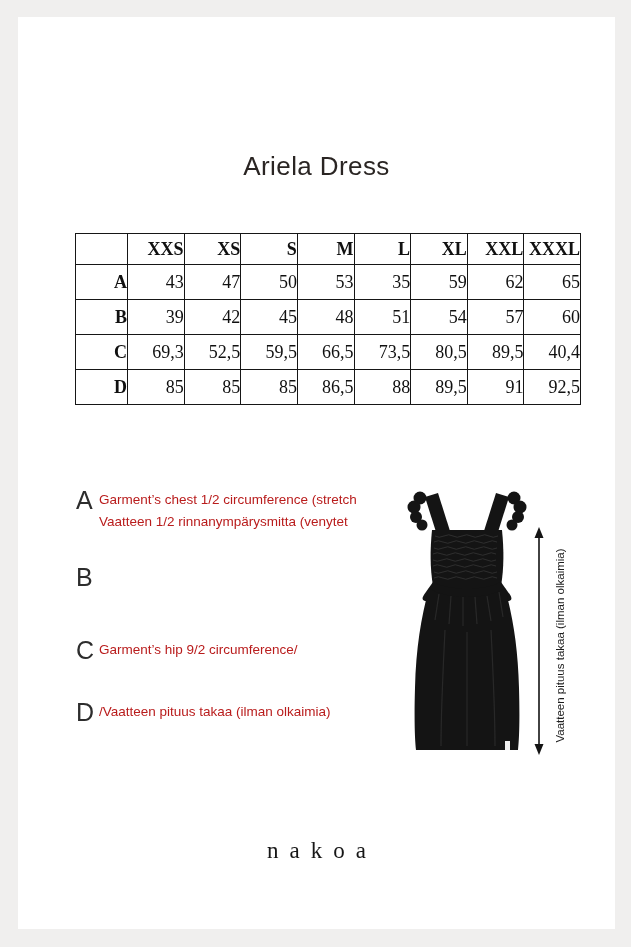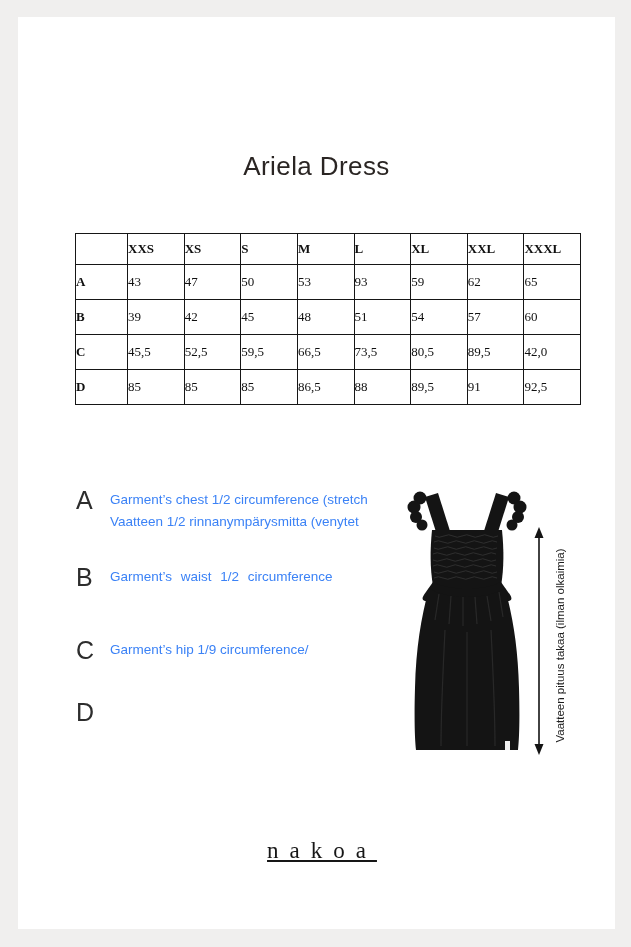--- a/index.html
+++ b/index.html
@@ -17,50 +17,50 @@
     position:absolute; top:134px; left:0; width:100%;
     text-align:center; font-size:26px; letter-spacing:0.4px;
     color:#2a2523; font-weight:400;
   }
   table.size-table {
     position:absolute; left:57px; top:216px; width:506px;
     border-collapse:collapse; table-layout:fixed;
     font-family:"Liberation Serif", serif; color:#101010;
   }
   .size-table th, .size-table td {
-    border:1.5px solid #161616; text-align:left; vertical-align:middle;
-    font-size:13px; padding:0; overflow:hidden;
+    border:1.5px solid #161616; text-align:right; vertical-align:middle;
+    font-size:18px; padding:0; overflow:hidden;
   }
   .size-table thead tr { height:31px; }
   .size-table tbody tr { height:35px; }
   .size-table th { font-weight:bold; }
   .size-table col.c0 { width:52px; }
 
   .legend-item { position:absolute; left:58px; width:330px; }
   .legend-letter {
     position:absolute; left:0; top:-2px; font-size:25px; font-weight:300;
     color:#2d2d2d; line-height:26px;
   }
   .legend-text {
-    margin-left:34px; width:296px; overflow:hidden;
-    font-size:13.5px; line-height:21.5px; color:#3b82f6; white-space:nowrap;
+    margin-left:23px; width:296px; overflow:hidden;
+    font-size:13.5px; line-height:21.5px; color:#b91c1c; white-space:nowrap;
   }
   .legend-item.justify .line1 { word-spacing:5px; }
   .li-a { top:472px; } .li-b { top:549px; } .li-c { top:622px; } .li-d { top:684px; }
 
   .dress-figure { position:absolute; left:377px; top:461px; width:160px; height:300px; }
   .measure-label {
     position:absolute; left:443px; top:621px; width:200px; height:15px;
     transform:rotate(-90deg);
     font-size:11.5px; color:#1c1c1c; text-align:center; white-space:nowrap;
   }
   .brand {
     position:absolute; top:821px; left:0; width:100%;
     text-align:center; font-family:"Liberation Serif", serif;
-    font-size:23px; letter-spacing:11px; text-indent:11px; color:#161616;text-decoration:underline;
+    font-size:23px; letter-spacing:11px; text-indent:11px; color:#161616;
   }
 </style>
 </head>
 <body>
 
 <div class="page">
   <div class="card">
 
     <div class="title">Ariela Dress</div>
 
@@ -89,46 +89,46 @@
           <th>XXXL</th>
         </tr>
       </thead>
       <tbody>
         <tr>
           <th>A</th>
           <td>43</td>
           <td>47</td>
           <td>50</td>
           <td>53</td>
-          <td>93</td>
+          <td>35</td>
           <td>59</td>
           <td>62</td>
           <td>65</td>
         </tr>
         <tr>
           <th>B</th>
           <td>39</td>
           <td>42</td>
           <td>45</td>
           <td>48</td>
           <td>51</td>
           <td>54</td>
           <td>57</td>
           <td>60</td>
         </tr>
         <tr>
           <th>C</th>
-          <td>45,5</td>
+          <td>69,3</td>
           <td>52,5</td>
           <td>59,5</td>
           <td>66,5</td>
           <td>73,5</td>
           <td>80,5</td>
           <td>89,5</td>
-          <td>42,0</td>
+          <td>40,4</td>
         </tr>
         <tr>
           <th>D</th>
           <td>85</td>
           <td>85</td>
           <td>85</td>
           <td>86,5</td>
           <td>88</td>
           <td>89,5</td>
           <td>91</td>
@@ -141,34 +141,34 @@
       <div class="legend-letter">A</div>
       <div class="legend-text">
         <div class="line1">Garment’s chest 1/2 circumference (stretch</div>
         <div class="line2">Vaatteen 1/2 rinnanympärysmitta (venytet</div>
       </div>
     </div>
 
     <div class="legend-item li-b justify">
       <div class="legend-letter">B</div>
       <div class="legend-text">
-        <div class="line1">Garment’s waist 1/2 circumference</div>
       </div>
     </div>
 
     <div class="legend-item li-c">
       <div class="legend-letter">C</div>
       <div class="legend-text">
-        <div class="line1">Garment’s hip 1/9 circumference/</div>
+        <div class="line1">Garment’s hip 9/2 circumference/</div>
       </div>
     </div>
 
     <div class="legend-item li-d">
       <div class="legend-letter">D</div>
       <div class="legend-text">
+        <div class="line2">/Vaatteen pituus takaa (ilman olkaimia)</div>
       </div>
     </div>
 
     <svg class="dress-figure" viewBox="0 0 160 300" xmlns="http://www.w3.org/2000/svg">
       <g fill="#141414" stroke="none">
 
         <circle cx="25" cy="20" r="6.5"></circle>
           <circle cx="19" cy="29" r="6.5"></circle>
         <circle cx="21" cy="39" r="6"></circle>
           <circle cx="27" cy="47" r="5.5"></circle>

